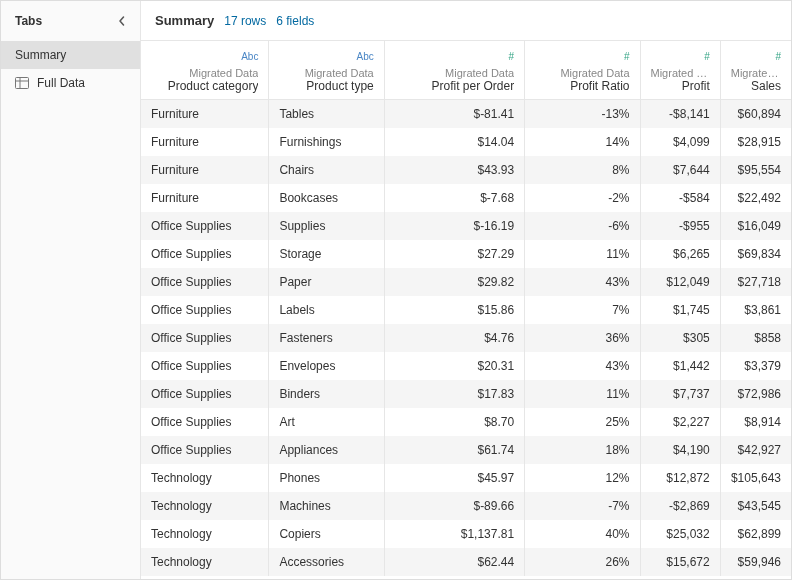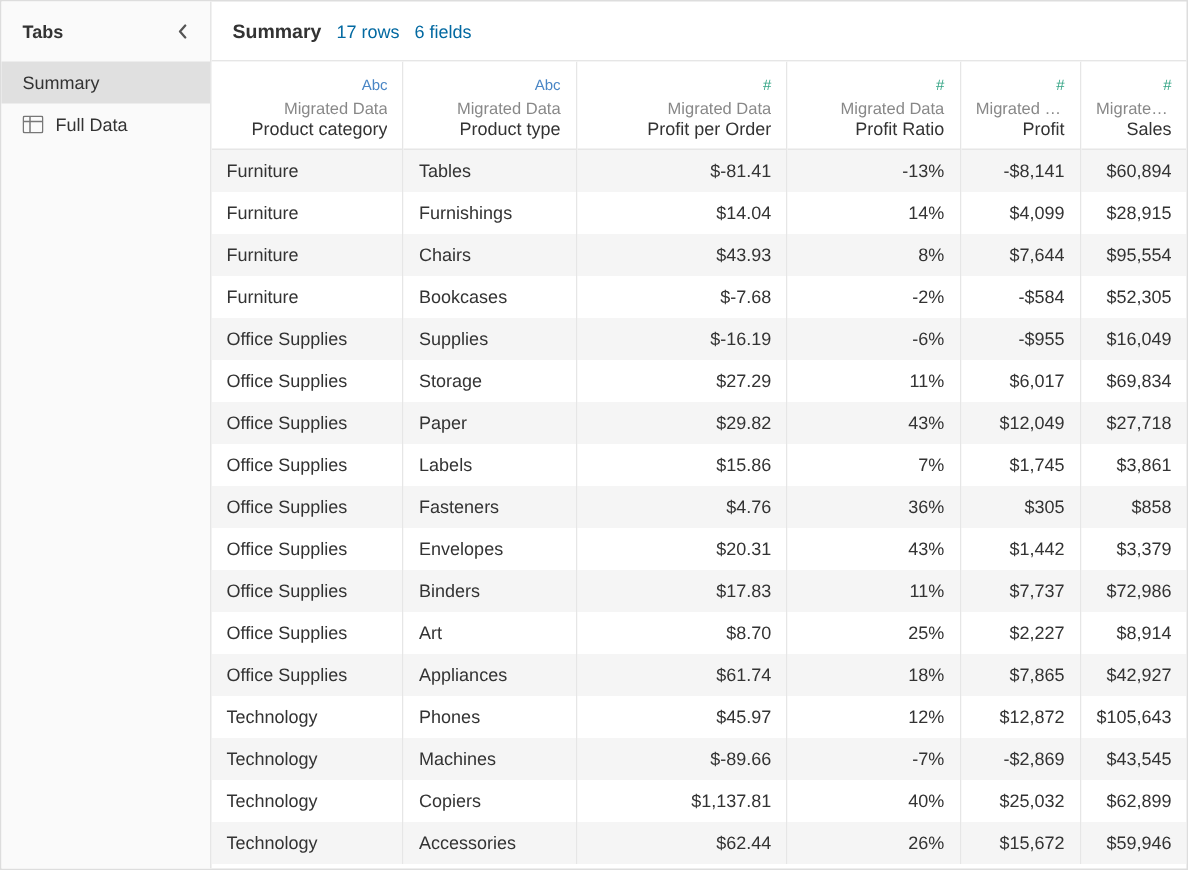--- a/index.html
+++ b/index.html
@@ -118,36 +118,36 @@
               <td class="num">8%</td>
               <td class="num">$7,644</td>
               <td class="num">$95,554</td>
             </tr>
             <tr>
               <td>Furniture</td>
               <td>Bookcases</td>
               <td class="num">$-7.68</td>
               <td class="num">-2%</td>
               <td class="num">-$584</td>
-              <td class="num">$52,305</td>
+              <td class="num">$22,492</td>
             </tr>
             <tr>
               <td>Office Supplies</td>
               <td>Supplies</td>
               <td class="num">$-16.19</td>
               <td class="num">-6%</td>
               <td class="num">-$955</td>
               <td class="num">$16,049</td>
             </tr>
             <tr>
               <td>Office Supplies</td>
               <td>Storage</td>
               <td class="num">$27.29</td>
               <td class="num">11%</td>
-              <td class="num">$6,017</td>
+              <td class="num">$6,265</td>
               <td class="num">$69,834</td>
             </tr>
             <tr>
               <td>Office Supplies</td>
               <td>Paper</td>
               <td class="num">$29.82</td>
               <td class="num">43%</td>
               <td class="num">$12,049</td>
               <td class="num">$27,718</td>
             </tr>
@@ -189,21 +189,21 @@
               <td class="num">$8.70</td>
               <td class="num">25%</td>
               <td class="num">$2,227</td>
               <td class="num">$8,914</td>
             </tr>
             <tr>
               <td>Office Supplies</td>
               <td>Appliances</td>
               <td class="num">$61.74</td>
               <td class="num">18%</td>
-              <td class="num">$7,865</td>
+              <td class="num">$4,190</td>
               <td class="num">$42,927</td>
             </tr>
             <tr>
               <td>Technology</td>
               <td>Phones</td>
               <td class="num">$45.97</td>
               <td class="num">12%</td>
               <td class="num">$12,872</td>
               <td class="num">$105,643</td>
             </tr>

